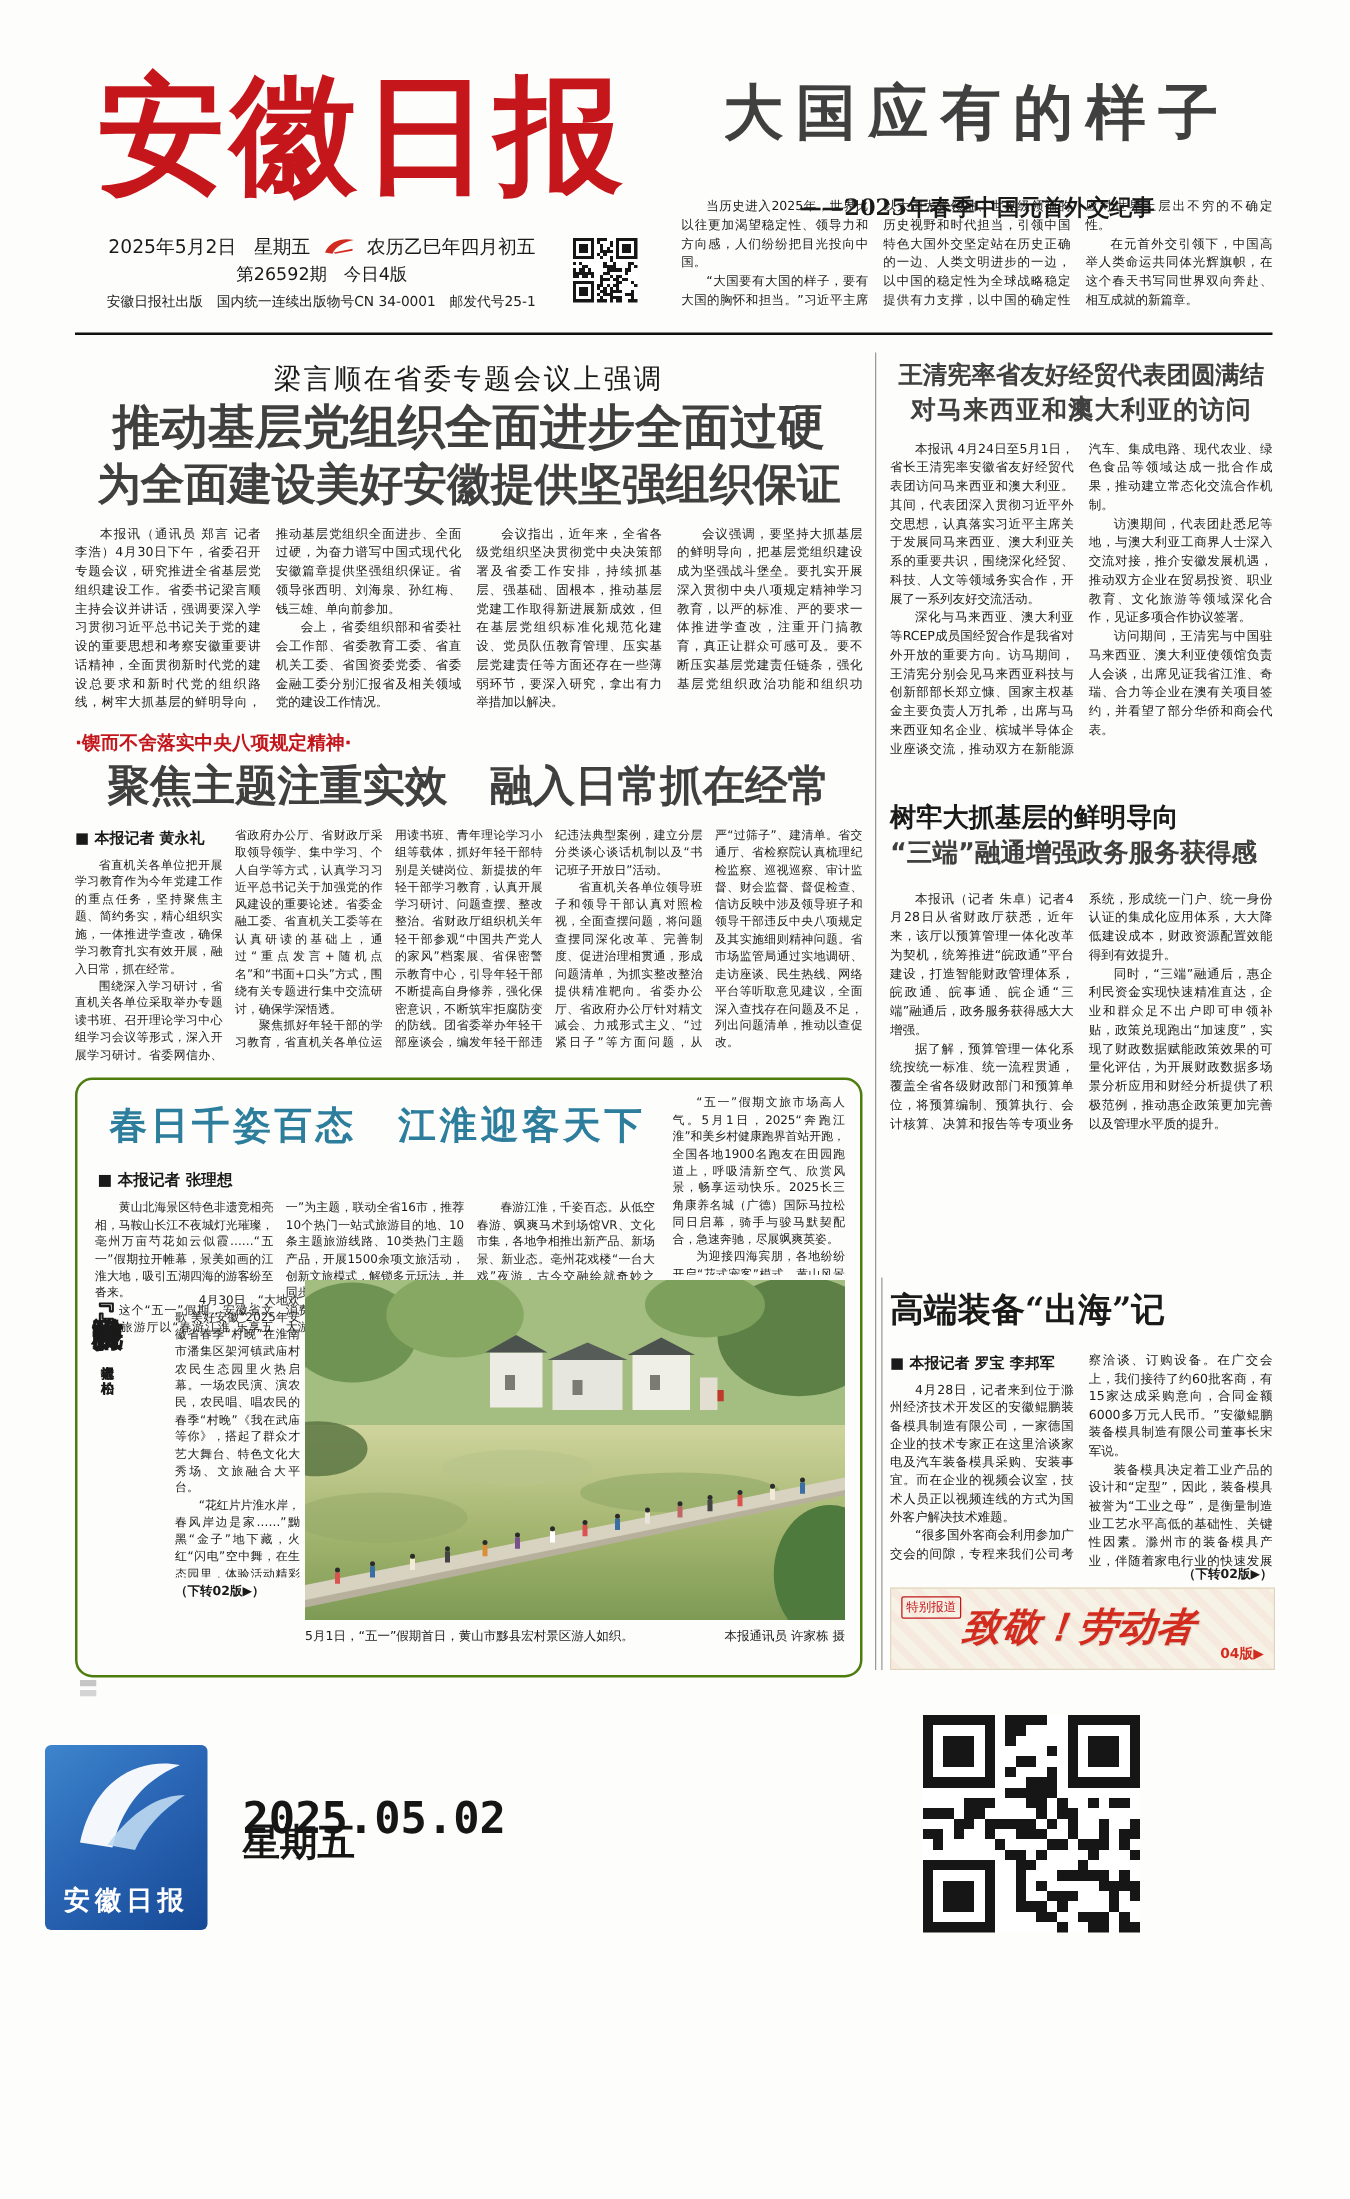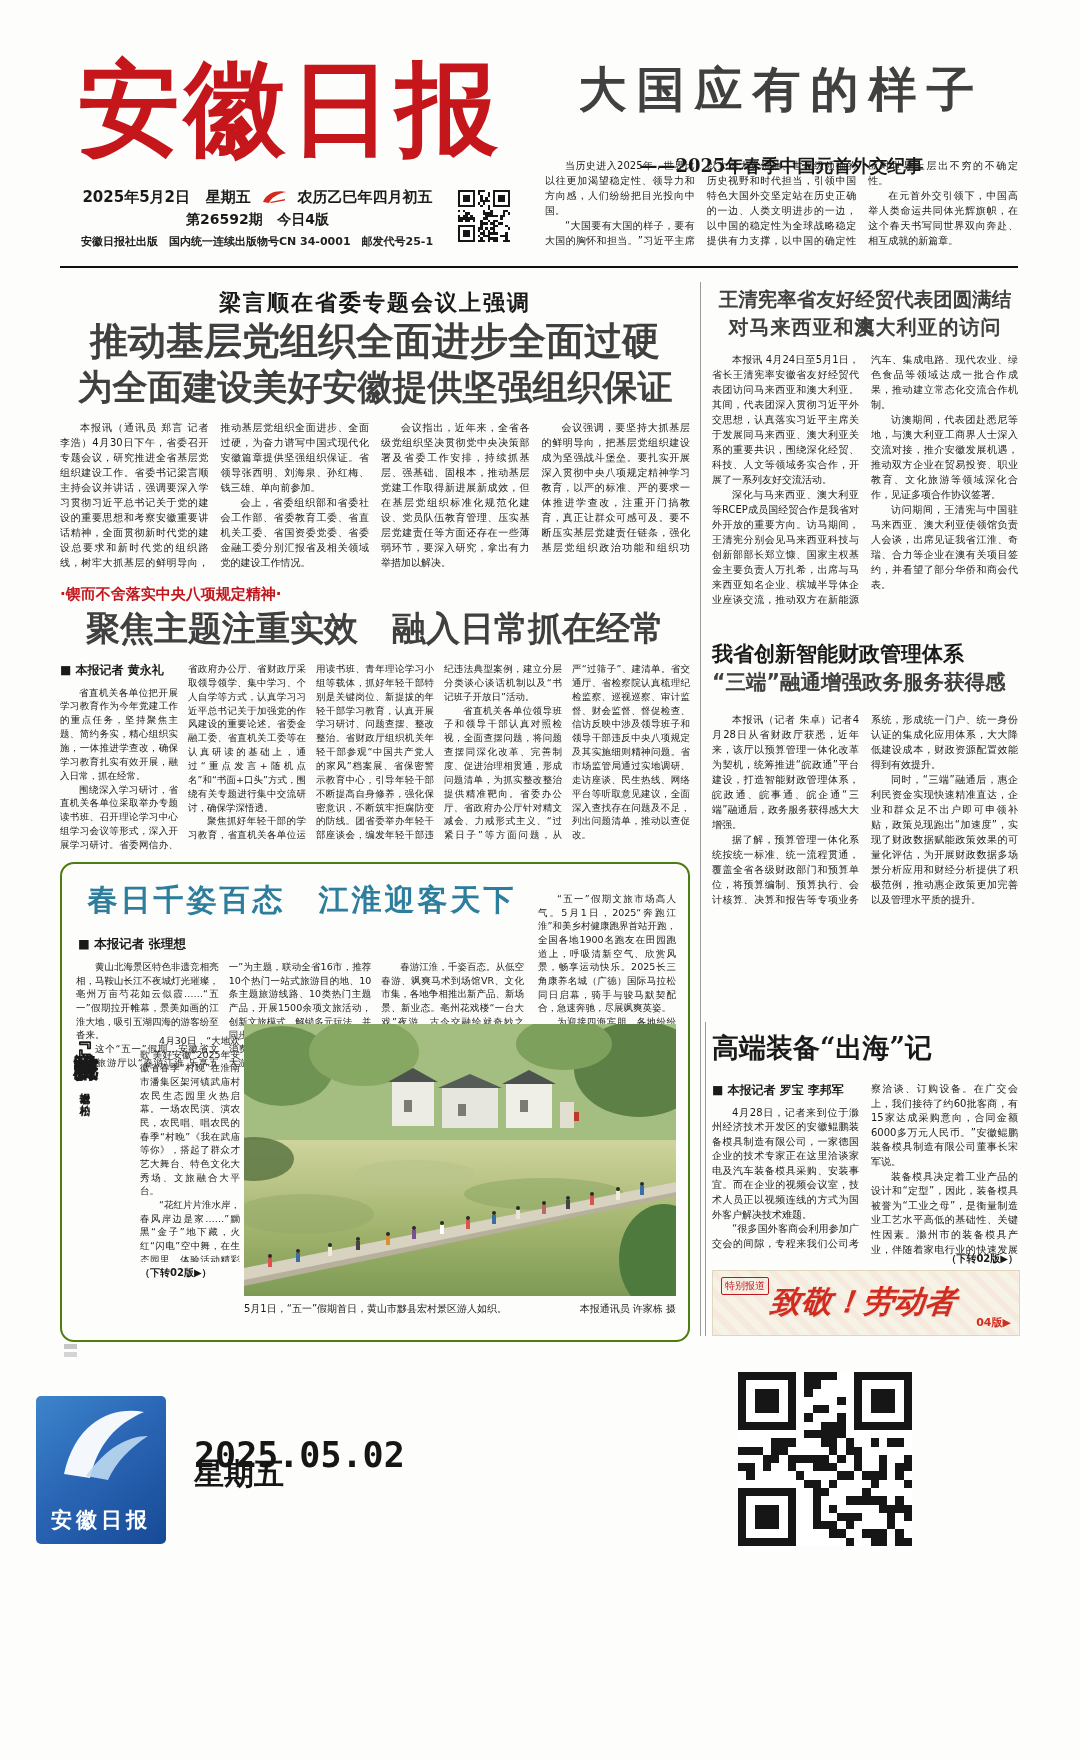--- a/index.html
+++ b/index.html
@@ -1,19 +1,19 @@
 <!DOCTYPE html>
 <html><head>
 <meta charset="utf-8">
 <style>
   html,body{margin:0;padding:0;background:#ededeb;}
   .page{position:relative;width:1080px;height:1759px;margin:0 auto;background:#fdfdfb;
         font-family:"DejaVu Sans","Liberation Sans",sans-serif;color:#1a1a1a;overflow:hidden;}
   .abs{position:absolute;}
-  .ctr{text-align:center;font-weight:bold;}
+  .ctr{text-align:center;}
   .serif{font-family:"DejaVu Serif","Liberation Serif",serif;}
   .mono{font-family:"DejaVu Sans Mono","Liberation Mono",monospace;}
   .bodytxt{font-size:10px;line-height:1.5;text-align:justify;overflow:hidden;}
   .bodytxt p{margin:0;text-indent:2em;}
   .cols3{column-count:3;column-gap:12px;}
   .cols4{column-count:4;column-gap:12px;}
   .cols5{column-count:5;column-gap:10px;}
   .cols2{column-count:2;column-gap:12px;}
   .masthead-title{font-family:"DejaVu Serif",serif;font-weight:bold;color:#c5171b;
         font-size:102px;line-height:1.15;letter-spacing:4px;text-align:center;}
@@ -219,21 +219,21 @@
     <div class="abs ctr serif" style="left:20px;top:16px;width:440px;font-size:30px;font-weight:bold;color:#2d7d9c;letter-spacing:3px;">春日千姿百态　江淮迎客天下</div>
     <div class="abs" style="left:16px;top:72px;font-size:12.5px;font-weight:bold;">■ 本报记者 张理想</div>
 
     <div class="abs bodytxt cols3" style="left:14px;top:96px;width:448px;height:114px;font-size:9.5px;line-height:1.44;column-gap:10px;">
       <p>黄山北海景区特色非遗竞相亮相，马鞍山长江不夜城灯光璀璨，亳州万亩芍花如云似霞……“五一”假期拉开帷幕，景美如画的江淮大地，吸引五湖四海的游客纷至沓来。</p>
       <p>这个“五一”假期，安徽省文化和旅游厅以“春游江淮 乐享五一”为主题，联动全省16市，推荐10个热门一站式旅游目的地、10条主题旅游线路、10类热门主题产品，开展1500余项文旅活动，创新文旅模式，解锁多元玩法，并同步推出住宿优惠、景区免门票、消费券发放等“花式福利”，为广大游客打造一场“皖美”假期。</p>
       <p>春游江淮，千姿百态。从低空春游、飒爽马术到场馆VR、文化市集，各地争相推出新产品、新场景、新业态。亳州花戏楼“一台大戏”夜游，古今交融绘就奇妙之旅；芜湖马仁奇峰“AI机器人”娇娇，带来超现实科技互动体验；池州“太白古市青春创意市集”汇聚文创潮玩，点亮夜间经济。</p>
 
     </div>
 
-    <div class="abs bodytxt" style="left:476px;top:28px;width:138px;height:144px;font-size:9.5px;line-height:1.44;">
+    <div class="abs bodytxt" style="left:476px;top:12px;width:138px;height:144px;font-size:9.5px;line-height:1.44;">
       <p>“五一”假期文旅市场高人气。5月1日，2025“奔跑江淮”和美乡村健康跑界首站开跑，全国各地1900名跑友在田园跑道上，呼吸清新空气、欣赏风景，畅享运动快乐。2025长三角康养名城（广德）国际马拉松同日启幕，骑手与骏马默契配合，急速奔驰，尽展飒爽英姿。</p>
       <p>为迎接四海宾朋，各地纷纷开启“花式宠客”模式。黄山风景区联合支付宝发放超百万元“皖一下”消费红包，叠加景区门票、索道等优惠；淮北市开放8万个停车位迎接市民游客；黟县宏村景区开设“流动餐厅”，假日市场的10元管饱套餐和“红马甲”志愿服务暖胃又暖心。</p>
     </div>
 
     <div class="abs vert" style="left:10px;top:170px;height:250px;">
       <span style="font-size:25px;font-weight:900;line-height:1.1;">『村晚』带火乡村游</span>
       <span style="font-size:10.5px;font-weight:bold;margin-top:8px;">■ 本报记者 柏松</span>
     </div>
     <div class="abs bodytxt" style="left:78px;top:170px;width:100px;height:228px;font-size:9.5px;line-height:1.44;">
       <p>4月30日，“大地欢歌 美好安徽”2025年安徽省春季“村晚”在淮南市潘集区架河镇武庙村农民生态园里火热启幕。一场农民演、演农民，农民唱、唱农民的春季“村晚”《我在武庙等你》，搭起了群众才艺大舞台、特色文化大秀场、文旅融合大平台。</p>
@@ -315,21 +315,21 @@
 
   <div class="abs ctr h-black" style="left:712px;top:286px;width:306px;font-size:19.5px;">王清宪率省友好经贸代表团圆满结束</div>
   <div class="abs ctr h-black" style="left:712px;top:314px;width:306px;font-size:20px;letter-spacing:1px;">对马来西亚和澳大利亚的访问</div>
   <div class="abs bodytxt cols2" style="left:712px;top:352px;width:306px;height:272px;">
     <p>本报讯 4月24日至5月1日，省长王清宪率安徽省友好经贸代表团访问马来西亚和澳大利亚。其间，代表团深入贯彻习近平外交思想，认真落实习近平主席关于发展同马来西亚、澳大利亚关系的重要共识，围绕深化经贸、科技、人文等领域务实合作，开展了一系列友好交流活动。</p>
     <p>深化与马来西亚、澳大利亚等RCEP成员国经贸合作是我省对外开放的重要方向。访马期间，王清宪分别会见马来西亚科技与创新部部长郑立慷、国家主权基金主要负责人万扎希，出席与马来西亚知名企业、槟城半导体企业座谈交流，推动双方在新能源汽车、集成电路、现代农业、绿色食品等领域达成一批合作成果，推动建立常态化交流合作机制。</p>
     <p>访澳期间，代表团赴悉尼等地，与澳大利亚工商界人士深入交流对接，推介安徽发展机遇，推动双方企业在贸易投资、职业教育、文化旅游等领域深化合作，见证多项合作协议签署。</p>
     <p>访问期间，王清宪与中国驻马来西亚、澳大利亚使领馆负责人会谈，出席见证我省江淮、奇瑞、合力等企业在澳有关项目签约，并看望了部分华侨和商会代表。</p>
   </div>
 
-  <div class="abs serif" style="left:712px;top:640px;width:306px;font-size:21px;font-weight:bold;">我省创新智能财政管理体系</div>
+  <div class="abs serif" style="left:712px;top:640px;width:306px;font-size:21px;font-weight:bold;">树牢大抓基层的鲜明导向</div>
   <div class="abs h-black" style="left:712px;top:668px;width:306px;font-size:20.5px;">“三端”融通增强政务服务获得感</div>
   <div class="abs bodytxt cols2" style="left:712px;top:712px;width:306px;height:308px;">
     <p>本报讯（记者 朱卓）记者4月28日从省财政厅获悉，近年来，该厅以预算管理一体化改革为契机，统筹推进“皖政通”平台建设，打造智能财政管理体系，皖政通、皖事通、皖企通“三端”融通后，政务服务获得感大大增强。</p>
     <p>据了解，预算管理一体化系统按统一标准、统一流程贯通，覆盖全省各级财政部门和预算单位，将预算编制、预算执行、会计核算、决算和报告等专项业务系统，形成统一门户、统一身份认证的集成化应用体系，大大降低建设成本，财政资源配置效能得到有效提升。</p>
     <p>同时，“三端”融通后，惠企利民资金实现快速精准直达，企业和群众足不出户即可申领补贴，政策兑现跑出“加速度”，实现了财政数据赋能政策效果的可量化评估，为开展财政数据多场景分析应用和财经分析提供了积极范例，推动惠企政策更加完善以及管理水平质的提升。</p>
   </div>
 
   <div class="abs serif" style="left:712px;top:1030px;width:306px;font-size:27px;font-weight:bold;">高端装备“出海”记</div>
   <div class="abs bodytxt cols2" style="left:712px;top:1082px;width:306px;height:176px;font-size:10px;line-height:1.46;">
     <p class="byline">■ 本报记者 罗宝 李邦军</p>

